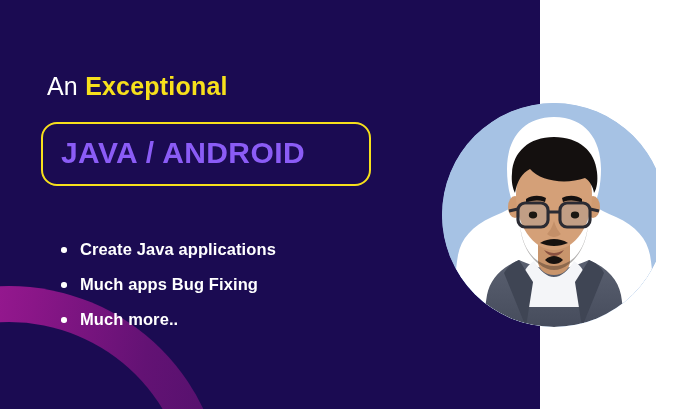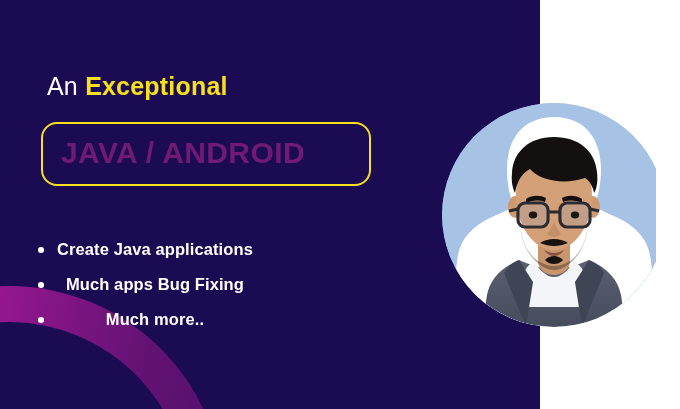--- a/index.html
+++ b/index.html
@@ -66,33 +66,32 @@
 
   .title-box {
     position: absolute;
     left: 41px; top: 122px;
     width: 330px;
     padding: 12px 16px 14px 18px;
     border: 2.5px solid #f7e01c;
     border-radius: 16px;
   }
   .title-line {
-    color: #701a75;
+    color: #8b5cf6;
     font-size: 30px;
     font-weight: 800;
     line-height: 1.12;
     letter-spacing: 0.4px;
     white-space: nowrap;
   }
 
   .bullets {
     position: absolute;
-    left: 37px; top: 240px;
+    left: 60px; top: 240px;
     list-style: none;
-    text-align: center;
   }
   .bullets li {
     position: relative;
     padding-left: 20px;
     margin-bottom: 16px;
     color: #ffffff;
     font-size: 16.5px;
     font-weight: 700;
     letter-spacing: 0.1px;
     white-space: nowrap;

